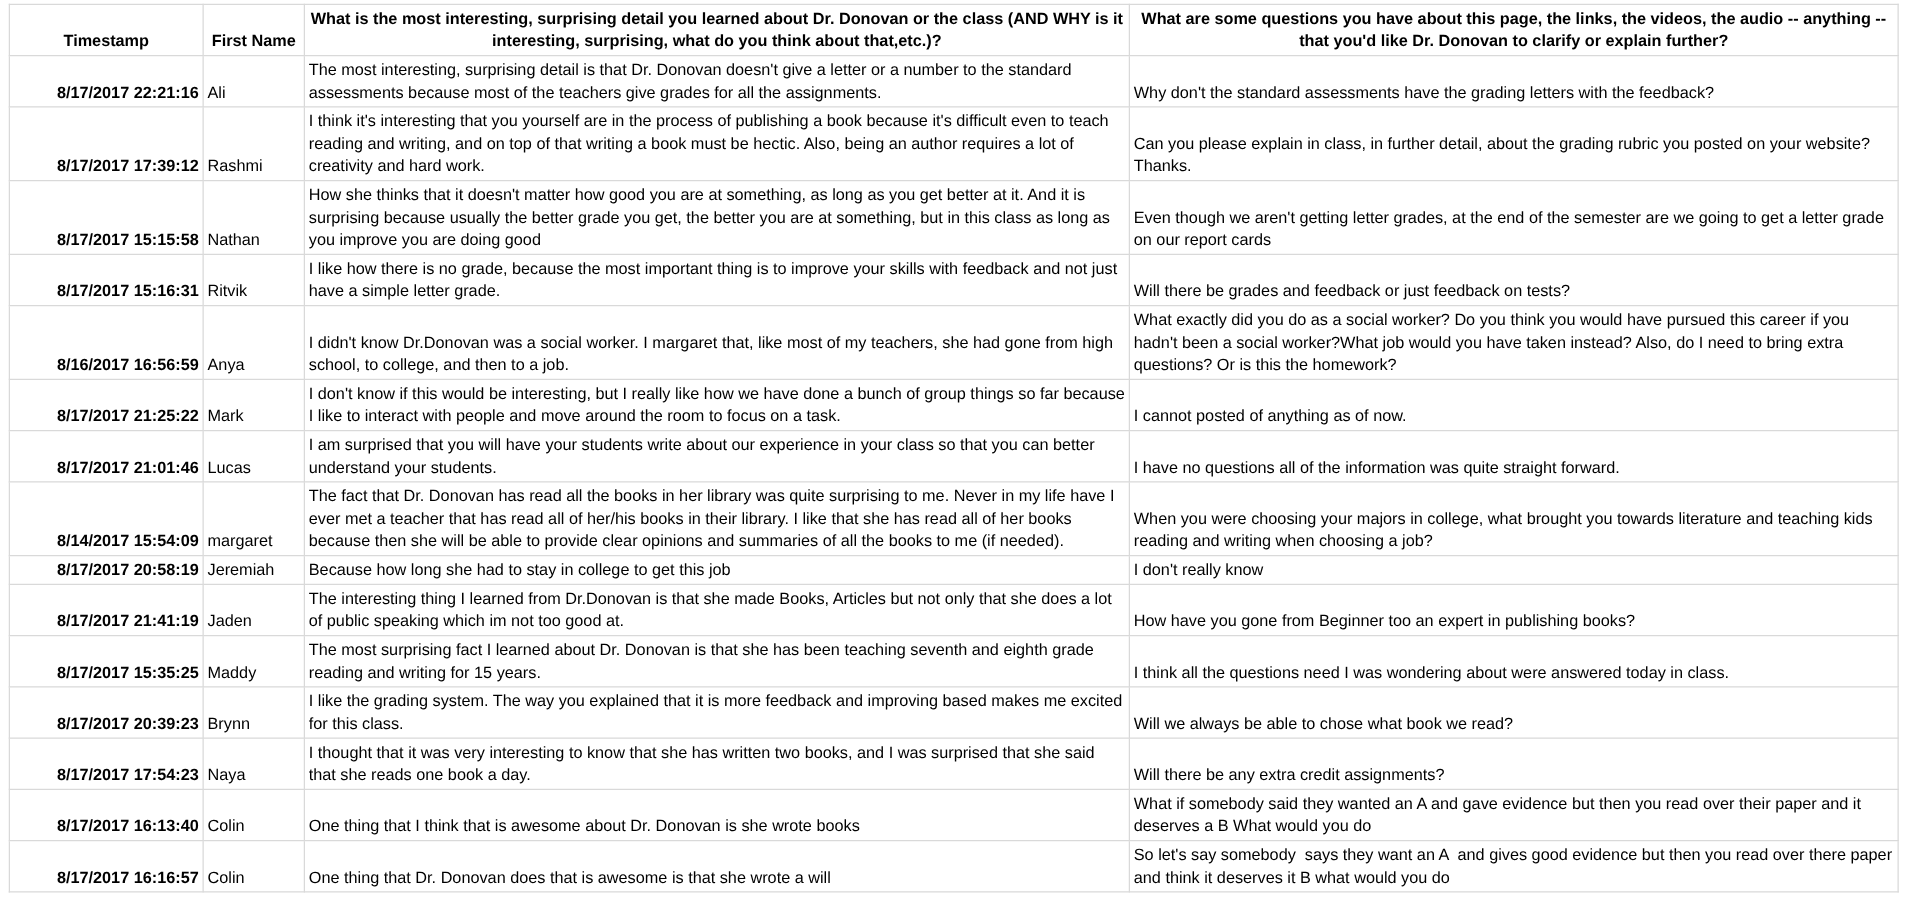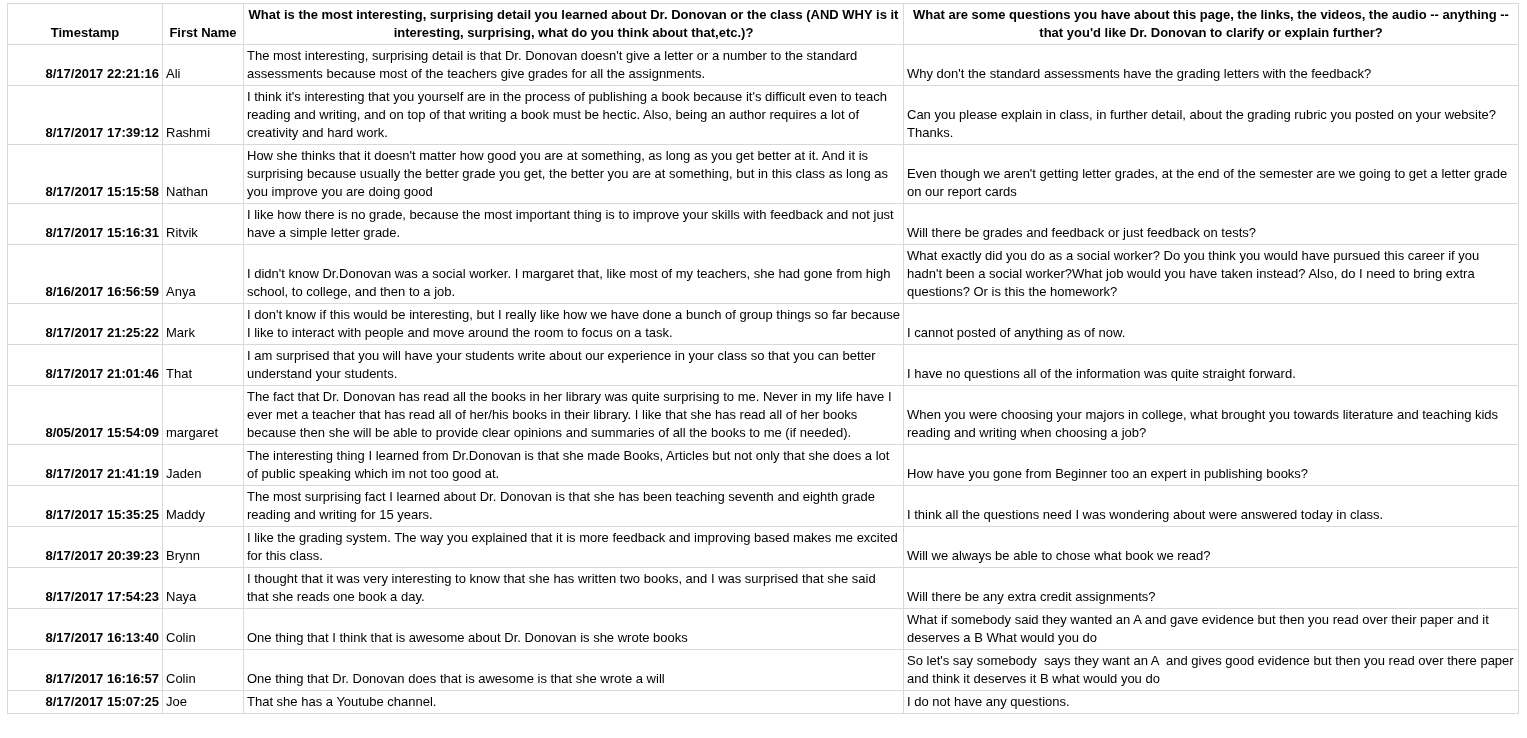--- a/index.html
+++ b/index.html
@@ -98,29 +98,35 @@
       <td>What exactly did you do as a social worker? Do you think you would have pursued this career if you hadn't been a social worker?What job would you have taken instead? Also, do I need to bring extra questions? Or is this the homework?</td>
     </tr>
     <tr>
       <td class="ts-cell">8/17/2017 21:25:22</td>
       <td class="name-cell">Mark</td>
       <td>I don't know if this would be interesting, but I really like how we have done a bunch of group things so far because I like to interact with people and move around the room to focus on a task.</td>
       <td>I cannot posted of anything as of now.</td>
     </tr>
     <tr>
       <td class="ts-cell">8/17/2017 21:01:46</td>
-      <td class="name-cell">That</td>
+      <td class="name-cell">Lucas</td>
       <td>I am surprised that you will have your students write about our experience in your class so that you can better understand your students.</td>
       <td>I have no questions all of the information was quite straight forward.</td>
     </tr>
     <tr>
-      <td class="ts-cell">8/05/2017 15:54:09</td>
+      <td class="ts-cell">8/14/2017 15:54:09</td>
       <td class="name-cell">margaret</td>
       <td>The fact that Dr. Donovan has read all the books in her library was quite surprising to me. Never in my life have I ever met a teacher that has read all of her/his books in their library. I like that she has read all of her books because then she will be able to provide clear opinions and summaries of all the books to me (if needed).</td>
       <td>When you were choosing your majors in college, what brought you towards literature and teaching kids reading and writing when choosing a job?</td>
+    </tr>
+    <tr>
+      <td class="ts-cell">8/17/2017 20:58:19</td>
+      <td class="name-cell">Jeremiah</td>
+      <td>Because how long she had to stay in college to get this job</td>
+      <td>I don't really know</td>
     </tr>
     <tr>
       <td class="ts-cell">8/17/2017 21:41:19</td>
       <td class="name-cell">Jaden</td>
       <td>The interesting thing I learned from Dr.Donovan is that she made Books, Articles but not only that she does a lot of public speaking which im not too good at.</td>
       <td>How have you gone from Beginner too an expert in publishing books?</td>
     </tr>
     <tr>
       <td class="ts-cell">8/17/2017 15:35:25</td>
       <td class="name-cell">Maddy</td>
@@ -144,20 +150,14 @@
       <td class="name-cell">Colin</td>
       <td>One thing that I think that is awesome about Dr. Donovan is she wrote books</td>
       <td>What if somebody said they wanted an A and gave evidence but then you read over their paper and it deserves a B What would you do</td>
     </tr>
     <tr>
       <td class="ts-cell">8/17/2017 16:16:57</td>
       <td class="name-cell">Colin</td>
       <td>One thing that Dr. Donovan does that is awesome is that she wrote a will</td>
       <td>So let's say somebody  says they want an A  and gives good evidence but then you read over there paper and think it deserves it B what would you do</td>
     </tr>
-    <tr>
-      <td class="ts-cell">8/17/2017 15:07:25</td>
-      <td class="name-cell">Joe</td>
-      <td>That she has a Youtube channel.</td>
-      <td>I do not have any questions.</td>
-    </tr>
   </tbody>
 </table>
 
 </body></html>

